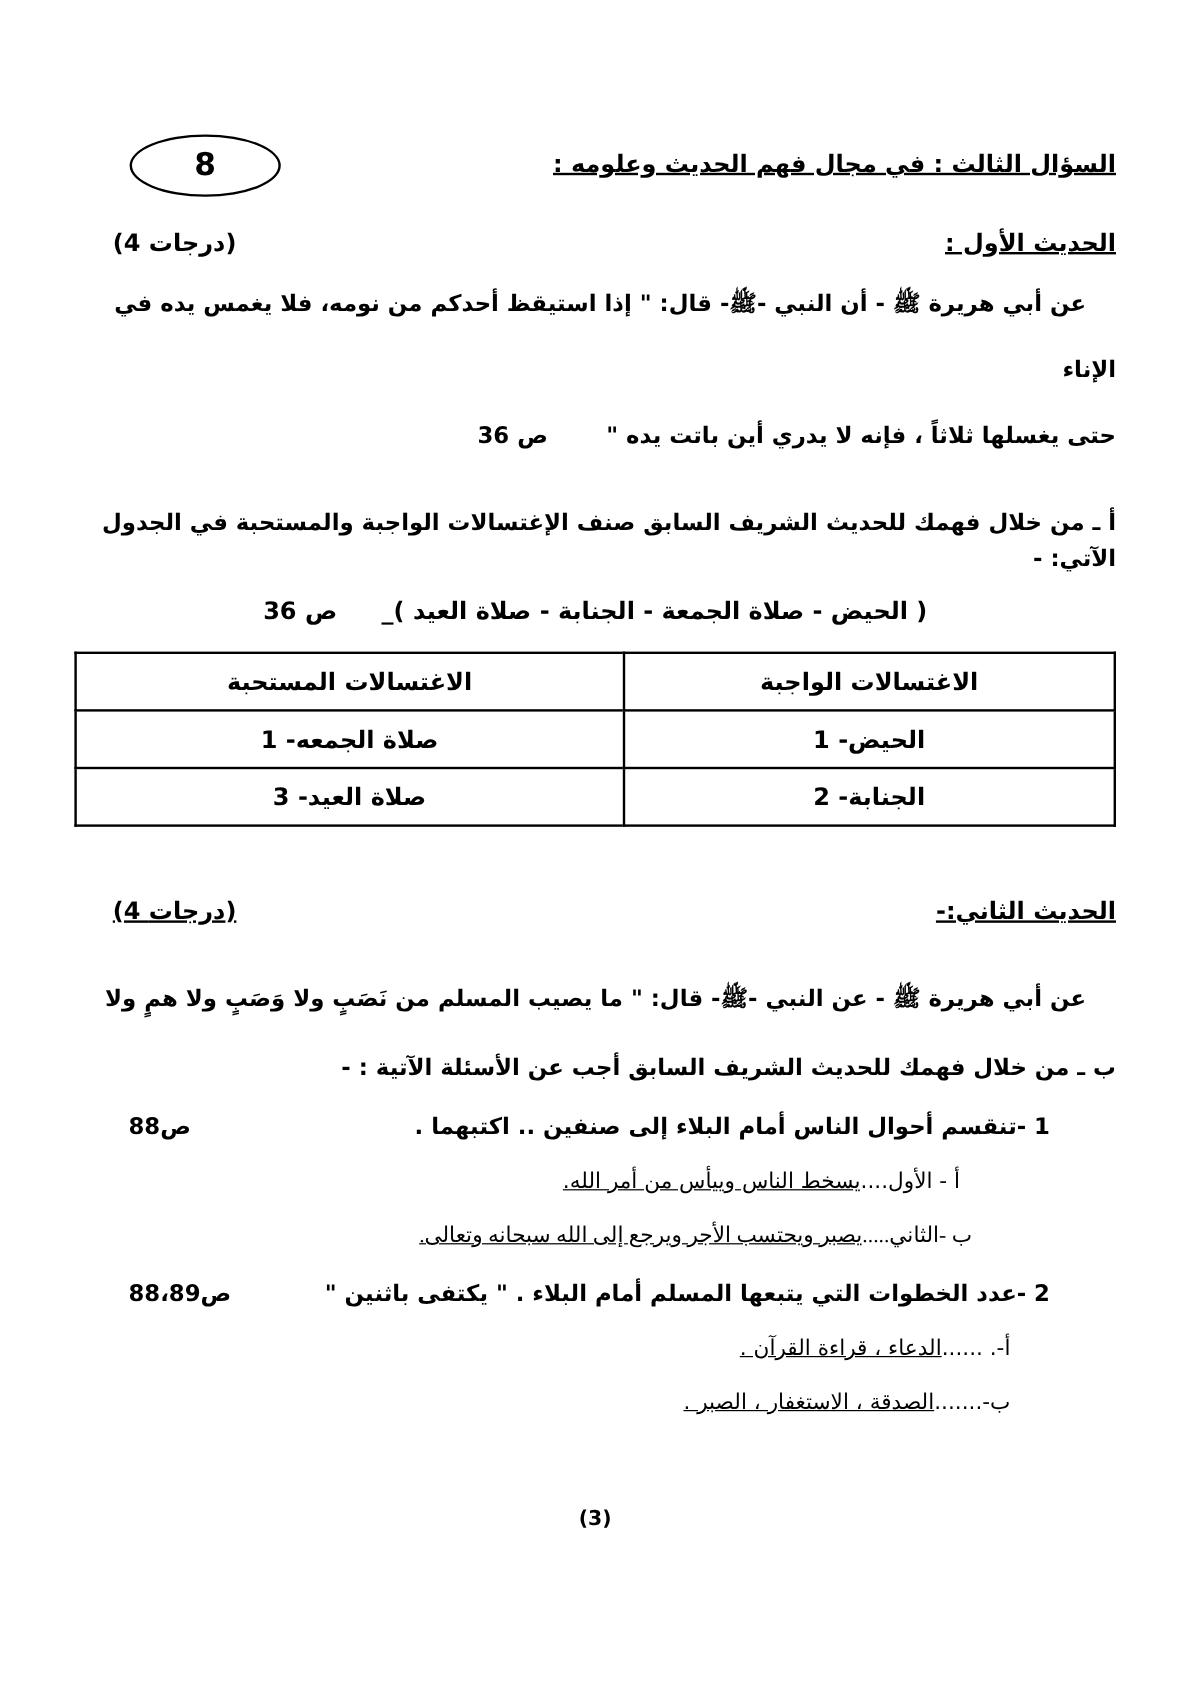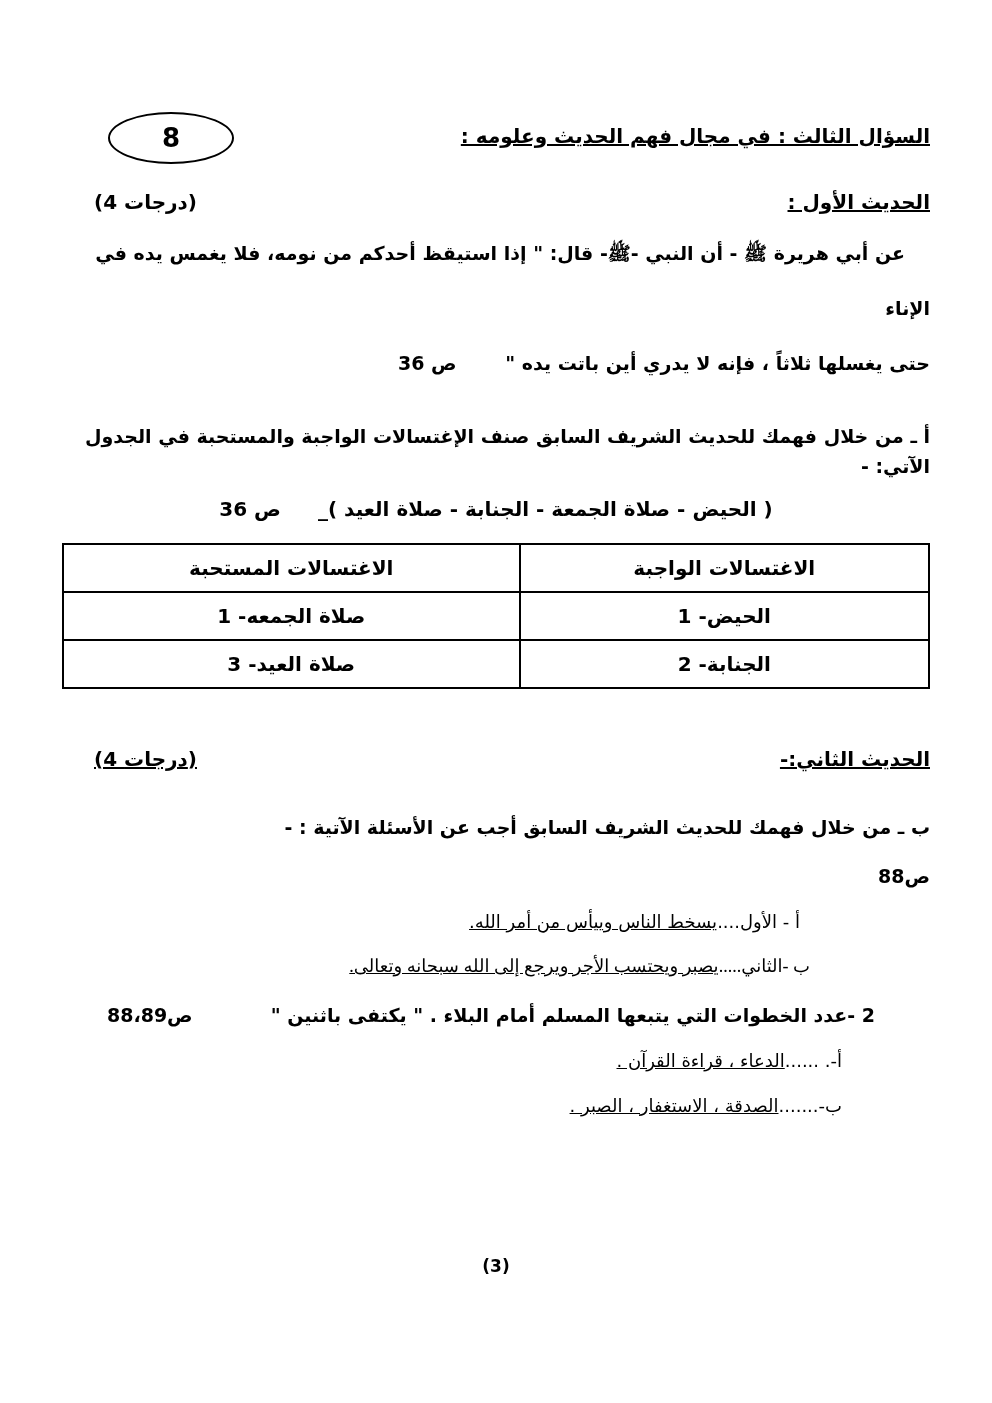--- a/index.html
+++ b/index.html
@@ -116,25 +116,27 @@
       </tr>
     </tbody>
   </table>
 
   <div class="heading-row h2row">
     <div class="heading">الحديث الثاني:-</div>
     <div class="marks u" dir="ltr">(4 درجات)</div>
   </div>
 
   <div class="hadith hadith2">
+    <div class="hline indent">عن أبي هريرة ﷺ - عن النبي -ﷺ- قال: " ما يصيب المسلم من نَصَبٍ ولا وَصَبٍ ولا همٍ ولا</div>
   </div>
 
   <div class="question question-b">ب ـ من خلال فهمك للحديث الشريف السابق أجب عن الأسئلة الآتية : -</div>
 
   <div class="qrow">
+    <div class="qtext">1 -تنقسم أحوال الناس أمام البلاء إلى صنفين .. اكتبهما .</div>
     <div class="qref">ص88</div>
   </div>
   <div class="answer ind1">
     <span class="aprefix">أ - الأول....</span><span class="aval">يسخط الناس وييأس من أمر الله.</span>
   </div>
   <div class="answer ind2">
     <span class="aprefix">ب -الثاني.....</span><span class="aval">يصبر ويحتسب الأجر ويرجع إلى الله  سبحانه وتعالى.</span>
   </div>
 
   <div class="qrow">

